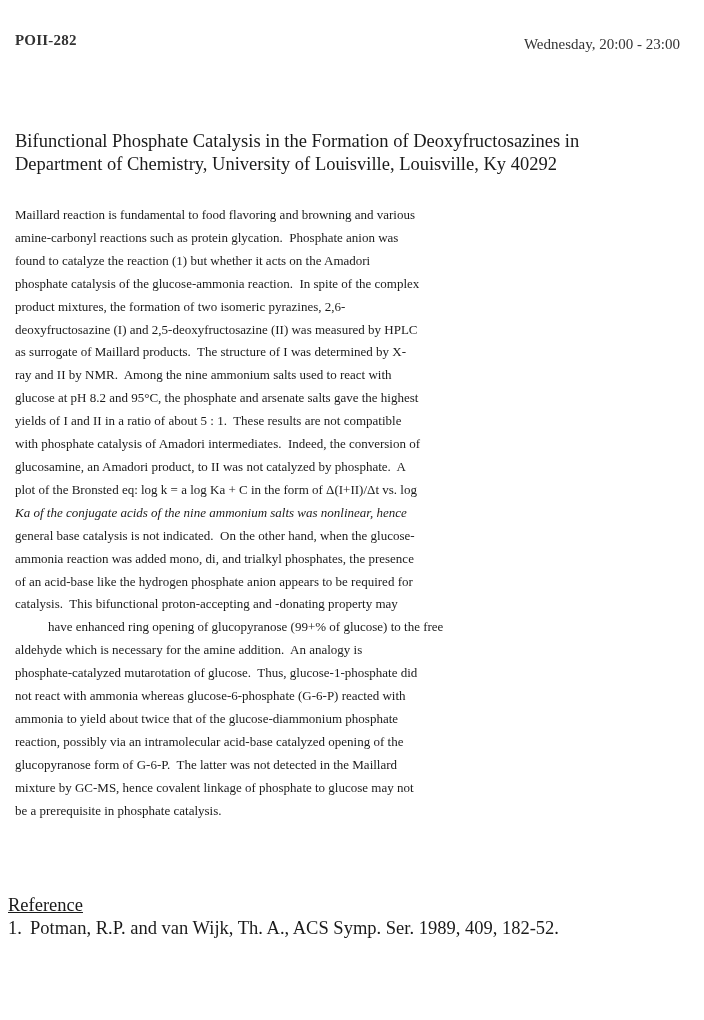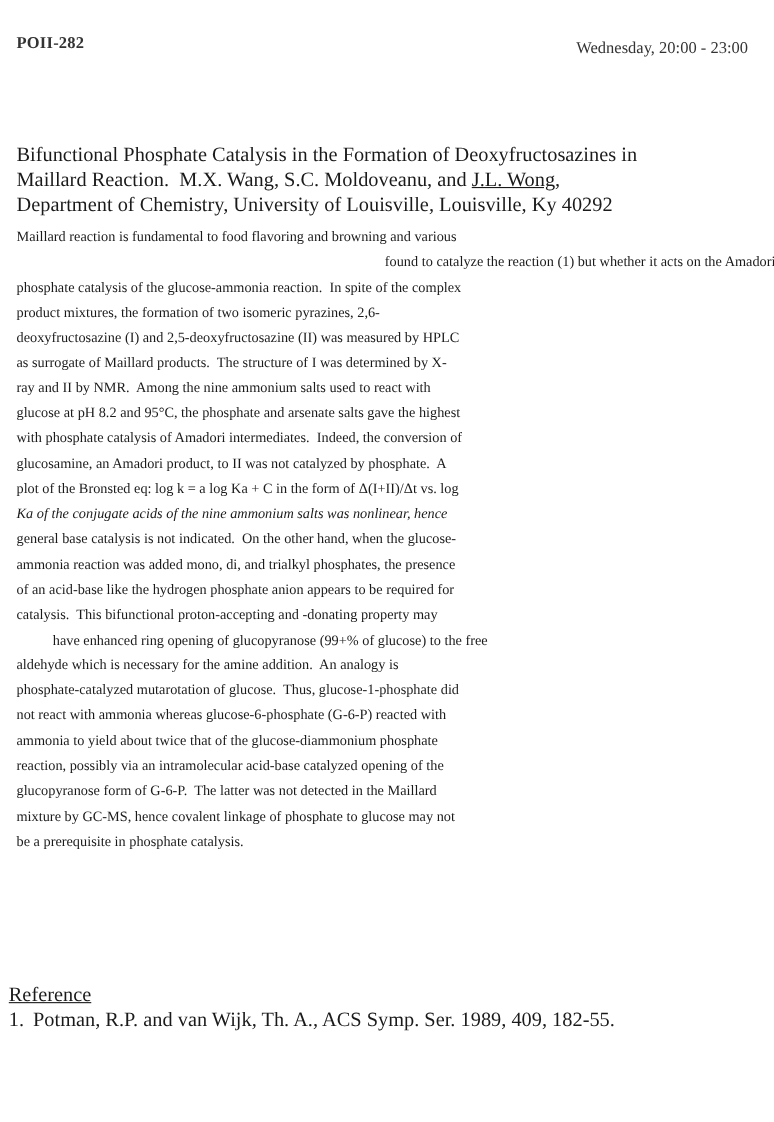--- a/index.html
+++ b/index.html
@@ -69,33 +69,34 @@
 </head>
 <body>
 
 <div>
   <div class="header-left">POII-282</div>
   <div class="header-right">Wednesday, 20:00 - 23:00</div>
 </div>
 
 <div class="title-block">
   <div>Bifunctional Phosphate Catalysis in the Formation of Deoxyfructosazines in</div>
-  <div><span style="white-space:pre">Maillard Reaction.  M.X. Wang, S.C. Moldoveanu, and </span><span class="underline">J.L. Wong</span><span>,</span></div>
   <div>Department of Chemistry, University of Louisville, Louisville, Ky 40292</div>
 </div>
 
 <div class="body-block" id="abstract-body">
     <div style="white-space: pre;">Maillard reaction is fundamental to food flavoring and browning and various</div>
-    <div style="white-space: pre; text-align: right;">found to catalyze the reaction (1) but whether it acts on the Amadori</div>
+    <div style="white-space: pre;">amine-carbonyl reactions such as protein glycation.  Phosphate anion was</div>
+    <div style="white-space: pre;">found to catalyze the reaction (1) but whether it acts on the Amadori</div>
     <div style="white-space: pre;">phosphate catalysis of the glucose-ammonia reaction.  In spite of the complex</div>
     <div style="white-space: pre;">product mixtures, the formation of two isomeric pyrazines, 2,6-</div>
     <div style="white-space: pre;">deoxyfructosazine (I) and 2,5-deoxyfructosazine (II) was measured by HPLC</div>
     <div style="white-space: pre;">as surrogate of Maillard products.  The structure of I was determined by X-</div>
     <div style="white-space: pre;">ray and II by NMR.  Among the nine ammonium salts used to react with</div>
     <div style="white-space: pre;">glucose at pH 8.2 and 95°C, the phosphate and arsenate salts gave the highest</div>
+    <div style="white-space: pre;">yields of I and II in a ratio of about 5 : 1.  These results are not compatible</div>
     <div style="white-space: pre;">with phosphate catalysis of Amadori intermediates.  Indeed, the conversion of</div>
     <div style="white-space: pre;">glucosamine, an Amadori product, to II was not catalyzed by phosphate.  A</div>
     <div style="white-space: pre;">plot of the Bronsted eq: log k = a log Ka + C in the form of Δ(I+II)/Δt vs. log</div>
     <div style="white-space: pre; font-style: italic;">Ka of the conjugate acids of the nine ammonium salts was nonlinear, hence</div>
     <div style="white-space: pre;">general base catalysis is not indicated.  On the other hand, when the glucose-</div>
     <div style="white-space: pre;">ammonia reaction was added mono, di, and trialkyl phosphates, the presence</div>
     <div style="white-space: pre;">of an acid-base like the hydrogen phosphate anion appears to be required for</div>
     <div style="white-space: pre;">catalysis.  This bifunctional proton-accepting and -donating property may</div>
     <div style="white-space: pre; margin-left: 33px;">have enhanced ring opening of glucopyranose (99+% of glucose) to the free</div>
     <div style="white-space: pre;">aldehyde which is necessary for the amine addition.  An analogy is</div>
@@ -103,14 +104,14 @@
     <div style="white-space: pre;">not react with ammonia whereas glucose-6-phosphate (G-6-P) reacted with</div>
     <div style="white-space: pre;">ammonia to yield about twice that of the glucose-diammonium phosphate</div>
     <div style="white-space: pre;">reaction, possibly via an intramolecular acid-base catalyzed opening of the</div>
     <div style="white-space: pre;">glucopyranose form of G-6-P.  The latter was not detected in the Maillard</div>
     <div style="white-space: pre;">mixture by GC-MS, hence covalent linkage of phosphate to glucose may not</div>
     <div style="white-space: pre;">be a prerequisite in phosphate catalysis.</div>
   </div>
 
 <div class="ref-heading">Reference</div>
 <div class="ref-item">
-  <span class="ref-num">1.</span><span>Potman, R.P. and van Wijk, Th. A., ACS Symp. Ser. 1989, 409, 182-55.</span>
+  <span class="ref-num">1.</span><span>Potman, R.P. and van Wijk, Th. A., ACS Symp. Ser. 1989, 409, 182-52.</span>
 </div>
 
 </body></html>

